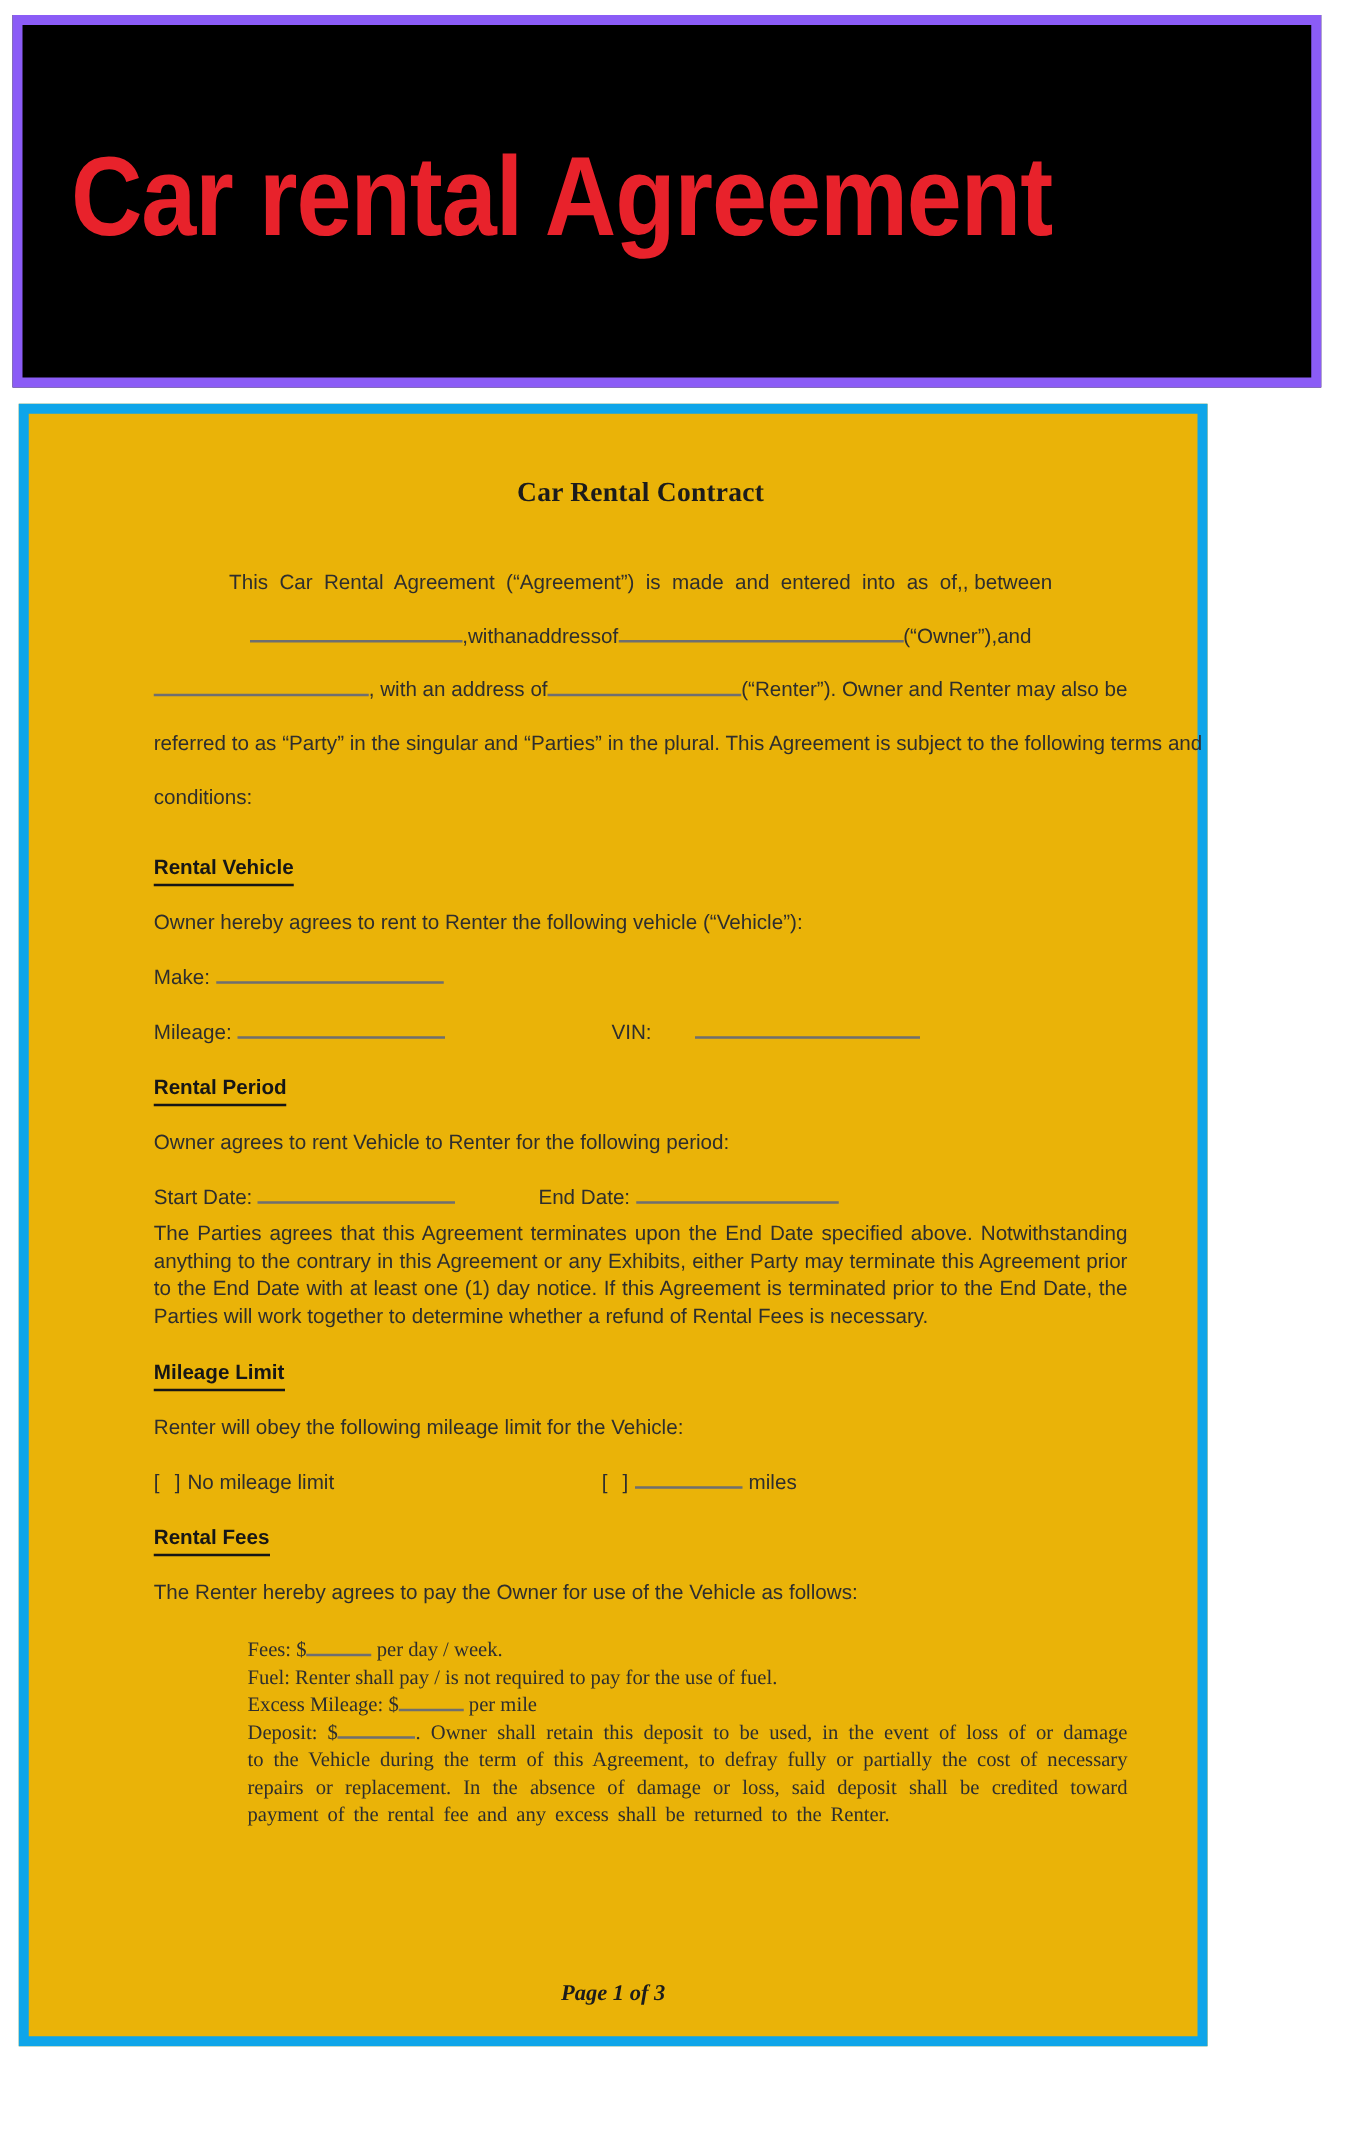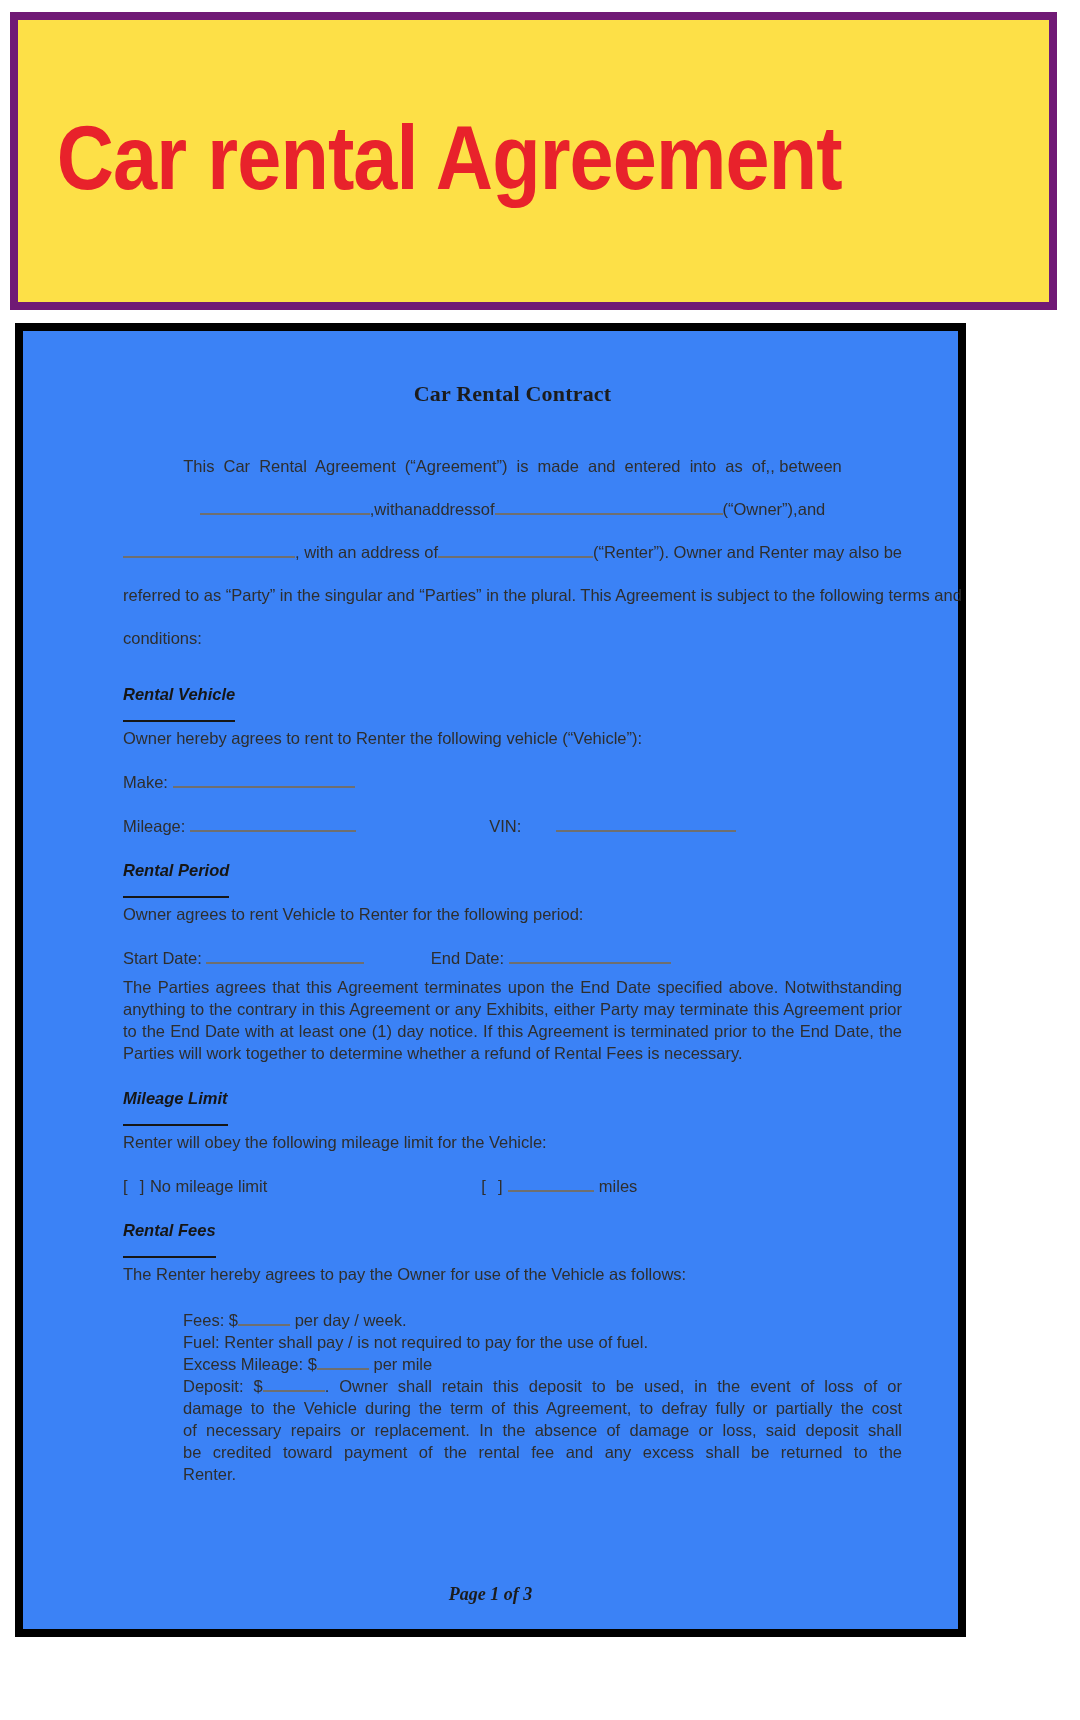--- a/index.html
+++ b/index.html
@@ -2,74 +2,74 @@
 <html><head>
 <meta charset="utf-8">
 <style>
   * { margin:0; padding:0; box-sizing:border-box; }
   html,body { width:1080px; height:1720px; background:#ffffff; overflow:hidden; }
   body { font-family:"Liberation Sans","DejaVu Sans",sans-serif; color:#2b2b2b; position:relative; }
 
   
   .banner {
     position:absolute; left:10px; top:12px; width:1047px; height:298px;
-    border:8px solid #701a75; background:#fde047;
+    border:8px solid #8b5cf6; background:#000000;
     display:flex; align-items:center;
   }
   .banner-title {
     font-size:90px; font-weight:bold; color:#e8222b;
     letter-spacing:-1px; white-space:nowrap;
     transform:scaleX(0.88); transform-origin:left center;
     padding-left:44px; padding-bottom:6px;
   }
 
   
   .page {
     position:absolute; left:15px; top:323px; width:951px; height:1314px;
-    border:8px solid #000000; background:#3b82f6;
+    border:8px solid #0ea5e9; background:#eab308;
   }
   .page-inner { padding:26px 56px 0 100px; font-size:16.5px; color:#2e2e2e; }
 
   .doc-title {
     font-family:"Liberation Serif","DejaVu Serif",serif;
     font-size:22px; font-weight:bold; color:#1c1c1c;
     text-align:center; margin:24px 0 38px 0; letter-spacing:0.2px;
   }
 
   
   .iline { line-height:43px; white-space:nowrap; }
   .flexline { display:flex; justify-content:center; align-items:baseline; }
   .ws1 { word-spacing:4.5px; }
 
   
   .line { line-height:18px; margin-bottom:26px; white-space:nowrap; }
   .sect-wrap { margin:25px 0 26px 0; line-height:18px; }
   .sect {
     font-weight:bold; color:#161616;
-    border-bottom:2px solid #161616; padding-bottom:17px;font-style:italic;
+    border-bottom:2px solid #161616; padding-bottom:4px;
   }
   .para { line-height:22px; margin-bottom:21px; text-align:justify; white-space:normal; }
 
   
   .cols2 { display:grid; grid-template-columns:47% 53%; line-height:18px; margin-bottom:26px; }
   .cols-dates { display:grid; grid-template-columns:39.5% 60.5%; line-height:18px; margin-bottom:9px; }
   .cols-check { display:grid; grid-template-columns:46% 54%; line-height:18px; margin-bottom:26px; }
   .cell { white-space:nowrap; }
   .cell .lblr { display:inline-block; min-width:62px; }
 
   
   .bl {
     display:inline-block; height:14px;
     border-bottom:2px solid #6f6f6f;
     vertical-align:baseline;
   }
   .bracket { white-space:pre; letter-spacing:1px; }
 
   
-  .fees { margin-left:60px; line-height:22px; }
+  .fees { margin-left:75px; line-height:22px;font-family:Liberation Serif, serif; }
   .fees .fline { white-space:nowrap; }
   .fees .fpara { text-align:justify; word-spacing:3px; }
 
   .page-footer {
     position:absolute; left:0; right:0; bottom:24px;
     text-align:center;
     font-family:"Liberation Serif","DejaVu Serif",serif;
     font-size:18px; font-weight:bold; color:#1c1c1c;font-style:italic;
   }
 </style>

